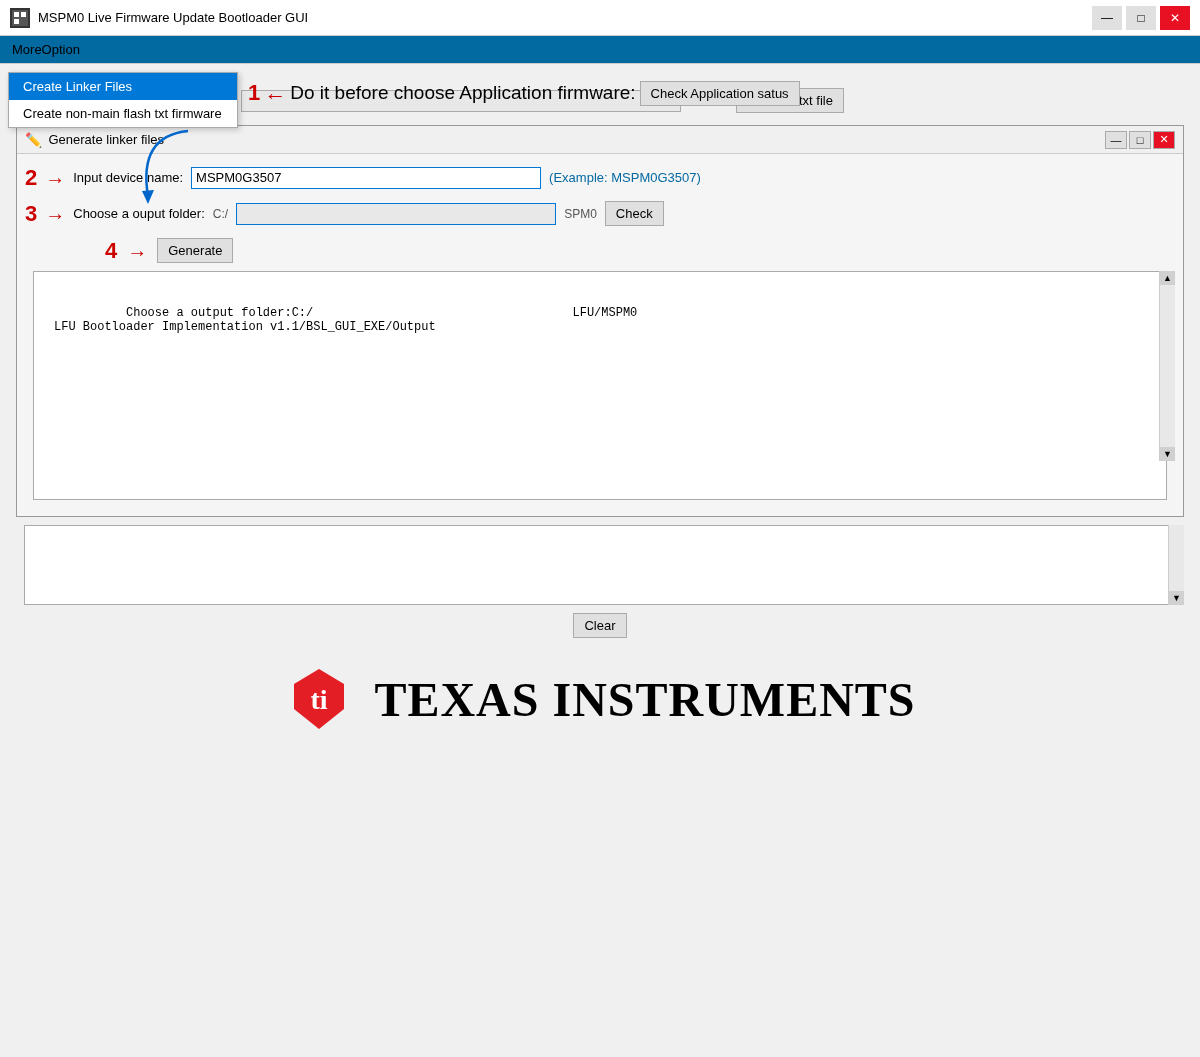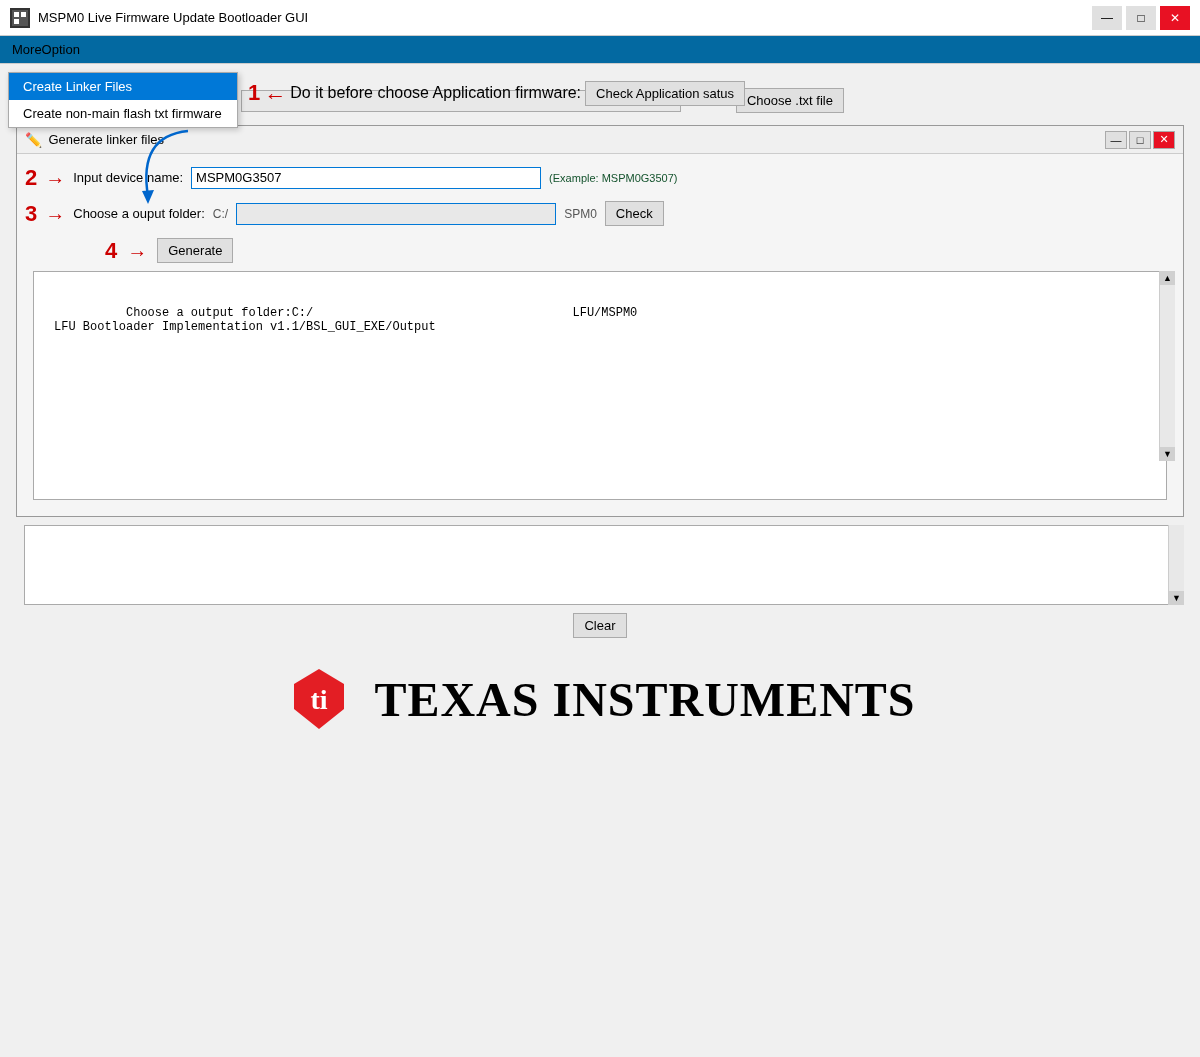--- a/index.html
+++ b/index.html
@@ -85,21 +85,21 @@
     .dropdown-item {
       padding: 6px 14px;
       cursor: pointer;
       font-size: 13px;
     }
     .dropdown-item.active {
       background: #0078d7;
       color: #fff;
     }
     .instruction-text {
-      font-size: 16px;
+      font-size: 19px;
       color: #000;
     }
     .btn {
       padding: 4px 10px;
       background: #e0e0e0;
       border: 1px solid #aaa;
       cursor: pointer;
       font-size: 13px;
       white-space: nowrap;
     }
@@ -170,21 +170,21 @@
     }
     .field-label { font-size: 13px; white-space: nowrap; }
     .field-input {
       border: 1px solid #0078d7;
       height: 22px;
       padding: 0 4px;
       font-size: 13px;
       background: #fff;
       width: 350px;
     }
-    .field-example { font-size: 11px; color: #14532d; }
+    .field-example { font-size: 13px; color: #0369a1; }
     .folder-input {
       border: 1px solid #0078d7;
       height: 22px;
       padding: 0 4px;
       font-size: 13px;
       background: #e8e8e8;
       width: 320px;
     }
     .folder-prefix { font-size: 12px; color: #555; }
     .folder-suffix { font-size: 12px; color: #555; }

